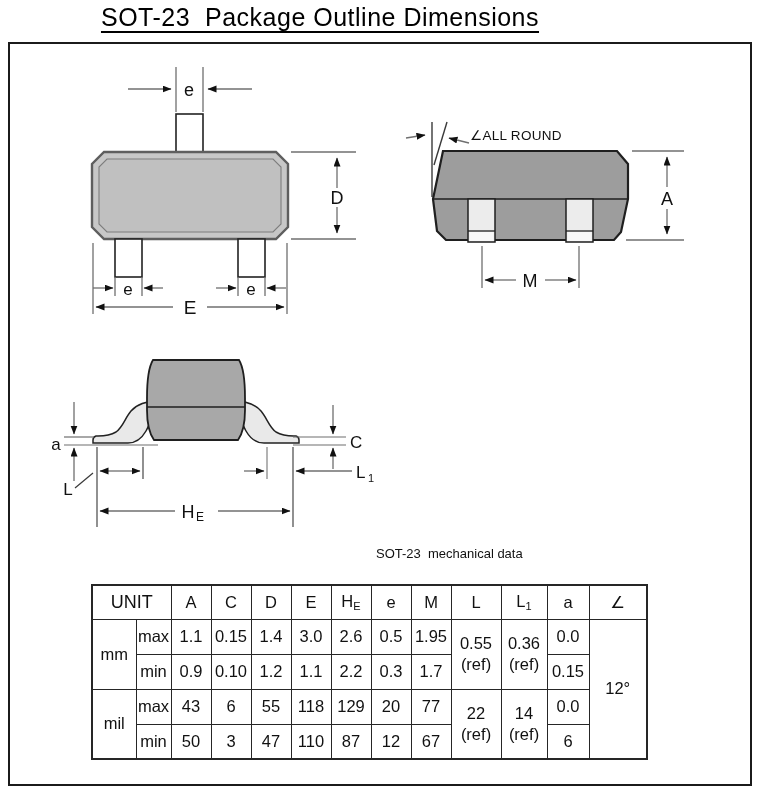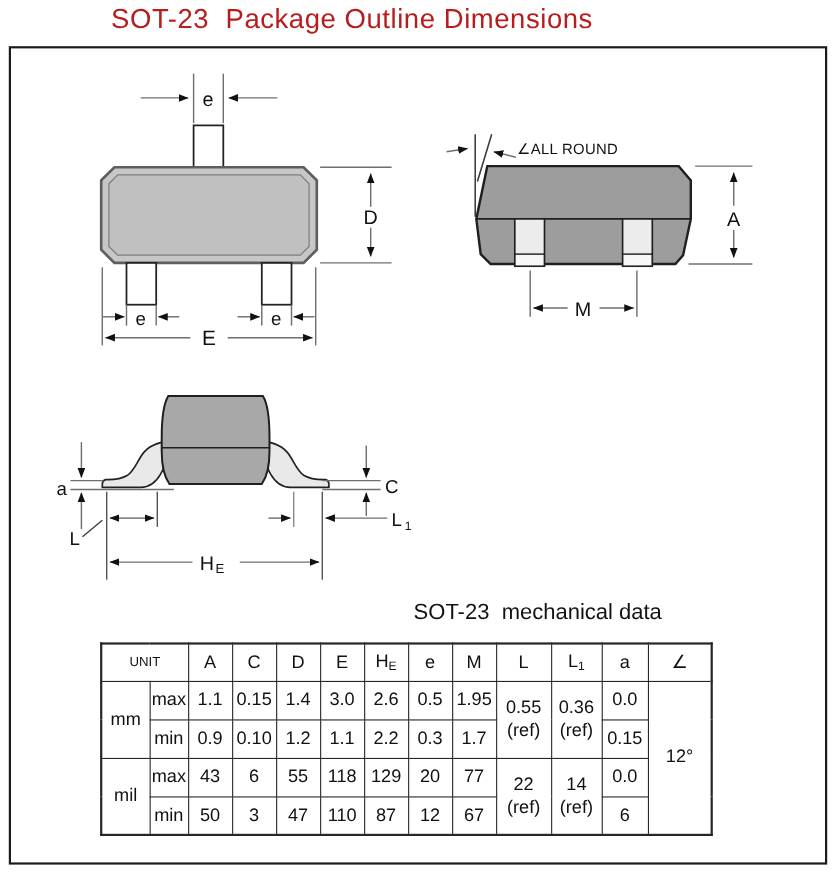--- a/index.html
+++ b/index.html
@@ -1,22 +1,22 @@
 <!DOCTYPE html>
 <html><head>
 <meta charset="utf-8">
 <style>
   html,body{margin:0;padding:0;background:#fff;}
   body{width:760px;height:794px;position:relative;font-family:"Liberation Sans",sans-serif;color:#111;}
   .page-title{position:absolute;left:0;top:3px;width:640px;text-align:center;
     font-size:25px;letter-spacing:.5px;white-space:pre;
-    text-decoration-thickness:2px;text-underline-offset:5px;color:#b91c1c;}
+    text-decoration:underline;text-decoration-thickness:2px;text-underline-offset:5px;color:#000000;}
   .frame{position:absolute;left:8px;top:42px;width:740px;height:740px;border:2px solid #1b1b1b;}
   svg.draw{position:absolute;left:0;top:0;}
-  .mech-title{position:absolute;left:376px;top:546px;font-size:20px;white-space:pre;color:#111;}
+  .mech-title{position:absolute;left:376px;top:546px;font-size:13px;white-space:pre;color:#111;}
   table.mech{position:absolute;left:91px;top:584px;border-collapse:collapse;table-layout:fixed;
     border:2.5px solid #262626;}
   table.mech td,table.mech th{border:1.5px solid #262626;text-align:center;vertical-align:middle;
     padding:0;font-size:16.5px;font-weight:normal;color:#111;line-height:1.15;}
   table.mech thead tr{height:34px;}
   table.mech tbody tr{height:35px;}
   .subsc{font-size:11px;vertical-align:-3px;}
   .refcell div{line-height:1.25;}
 </style>
 </head>
@@ -193,21 +193,21 @@
     <col style="width:40px">
       <col style="width:40px">
       <col style="width:40px">
     <col style="width:50px">
       <col style="width:46px">
       <col style="width:42px">
       <col style="width:58px">
   </colgroup>
   <thead>
     <tr>
-      <th colspan="2" style="font-size:12px;">UNIT</th>
+      <th colspan="2" style="font-size:18px;">UNIT</th>
       <th>A</th>
       <th>C</th>
       <th>D</th>
       <th>E</th>
       <th><span>H</span><span class="subsc">E</span></th>
       <th>e</th>
       <th>M</th>
       <th>L</th>
       <th><span>L</span><span class="subsc">1</span></th>
       <th>a</th>

